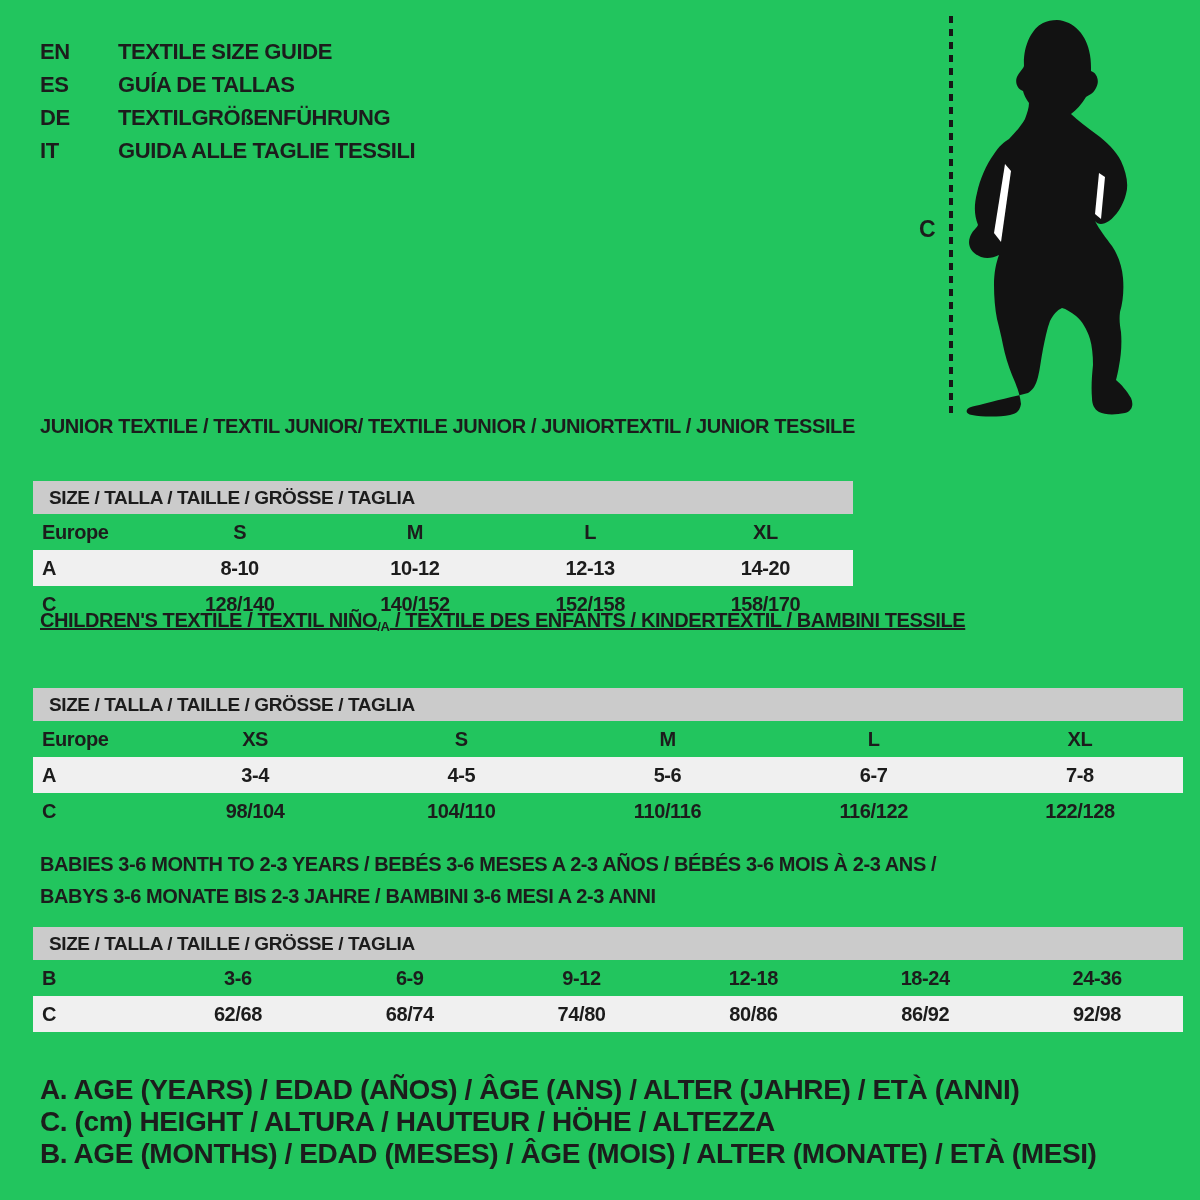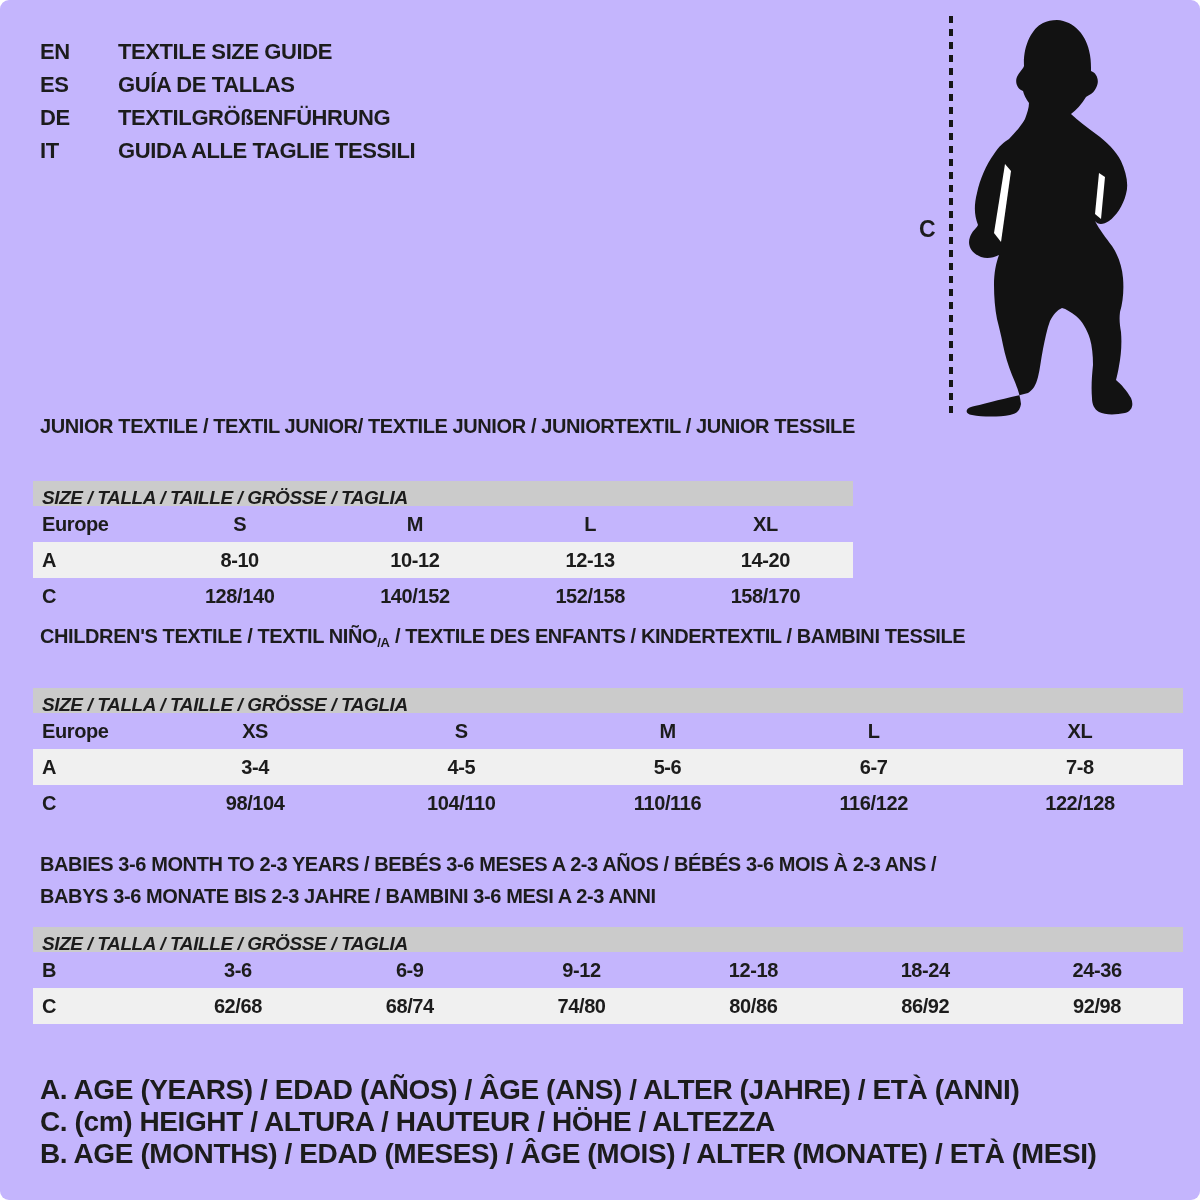--- a/index.html
+++ b/index.html
@@ -1,39 +1,38 @@
 <!DOCTYPE html>
 <html><head>
 <meta charset="utf-8">
 <style>
   html,body{margin:0;padding:0;background:#ffffff;}
   .page{
-    position:relative;width:1200px;height:1200px;background:#c4b5fd;overflow:hidden;
+    position:relative;width:1200px;height:1200px;background:#22c55e;overflow:hidden;
     font-family:"Liberation Sans",sans-serif;font-weight:bold;color:#1c1c1c;
     letter-spacing:-0.4px;
-    border-radius:9px;
   }
   
   .langs{position:absolute;left:40px;top:35px;}
   .lang-row{display:flex;line-height:33px;font-size:22px;}
   .lang-code{width:78px;}
   
   .measure-line{
     position:absolute;left:949px;top:16px;width:4px;height:400px;
     background:repeating-linear-gradient(to bottom,#161616 0px,#161616 7px,transparent 7px,transparent 13px);
   }
   .measure-label{position:absolute;left:914px;top:216px;width:26px;text-align:center;font-size:23px;}
   .silhouette{position:absolute;left:963px;top:14px;}
   
   .sec-title{position:absolute;left:40px;font-size:20px;line-height:24px;white-space:nowrap;}
   .sec-title .subscr{font-size:13px;vertical-align:-4px;letter-spacing:-0.2px;}
   .sec-title-2line{line-height:32px;}
   
   .table{position:absolute;left:33px;}
-  .t-header{height:25px;line-height:33px;background:#cbcbcb;padding-left:9px;font-size:19px;font-style:italic;}
+  .t-header{height:33px;line-height:33px;background:#cbcbcb;padding-left:16px;font-size:19px;}
   .t-row{display:flex;height:36px;align-items:center;font-size:20px;}
   .t-row.shaded{background:#f0f0f0;}
   .t-label{width:110px;padding-left:9px;}
   .t-cell{flex:1;text-align:center;}
   
   .legend{position:absolute;left:40px;top:1074px;font-size:28px;line-height:32px;white-space:nowrap;}
 </style>
 </head>
 <body>
 
@@ -112,21 +111,21 @@
     </div>
     <div class="t-row">
       <div class="t-label">C</div>
       <div class="t-cell">128/140</div>
       <div class="t-cell">140/152</div>
       <div class="t-cell">152/158</div>
       <div class="t-cell">158/170</div>
     </div>
   </div>
 
-  <div class="sec-title" style="top:624px;">
+  <div class="sec-title" style="top:608px;text-decoration:underline;">
     <span>CHILDREN'S TEXTILE / TEXTIL NIÑO</span><span class="subscr">/A</span><span> / TEXTILE DES ENFANTS / KINDERTEXTIL / BAMBINI TESSILE</span>
   </div>
   <div class="table" style="top:688px;width:1150px;">
     <div class="t-header">SIZE / TALLA / TAILLE / GRÖSSE / TAGLIA</div>
     <div class="t-row">
       <div class="t-label">Europe</div>
       <div class="t-cell">XS</div>
       <div class="t-cell">S</div>
       <div class="t-cell">M</div>
       <div class="t-cell">L</div>

